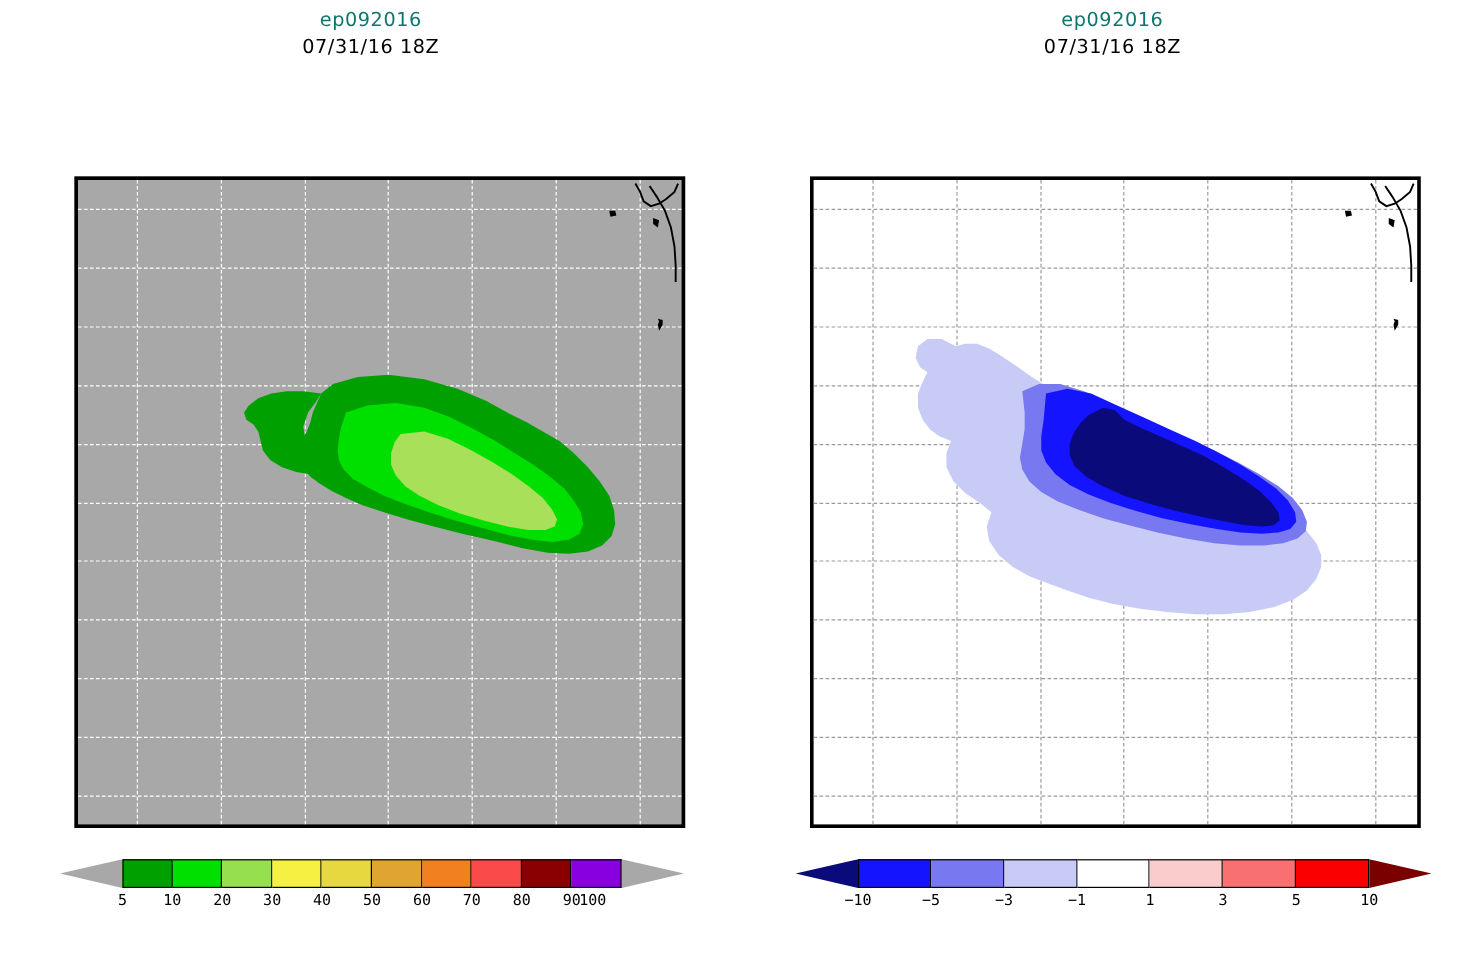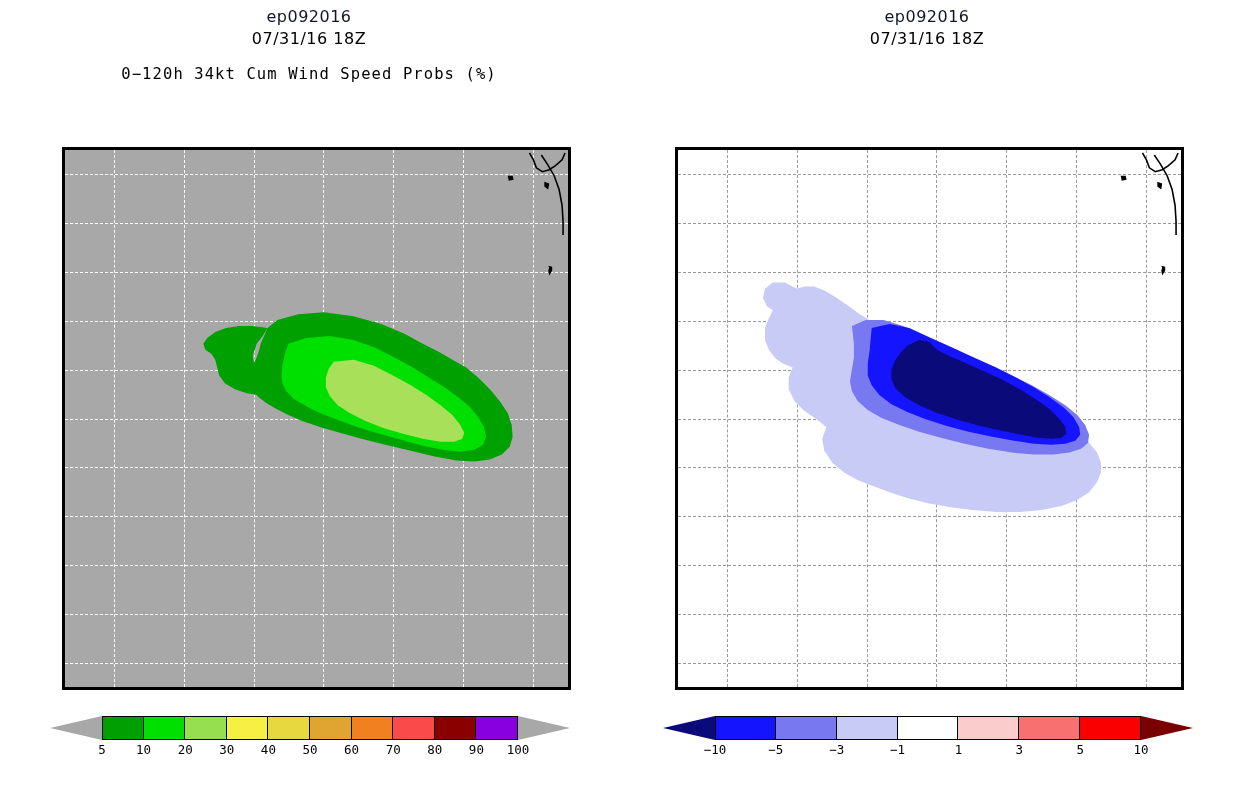--- a/index.html
+++ b/index.html
@@ -8,21 +8,21 @@
     background:#ffffff;
     font-family:"DejaVu Sans", sans-serif;
     overflow:hidden;
     position:relative;
   }
   .panel{position:absolute;top:0;width:618px;height:800px;}
   .panel-left{left:0;}
   .panel-right{left:618px;}
 
   .titles{position:absolute;left:0;width:618px;top:6px;text-align:center;}
-  .t-storm{font-size:16px;letter-spacing:0.5px;color:#0f172a;line-height:22px;}
+  .t-storm{font-size:16px;letter-spacing:0.5px;color:#0f766e;line-height:22px;}
   .t-date{font-size:16px;letter-spacing:0.5px;color:#000;line-height:22px;}
   .t-main{font-size:15.5px;letter-spacing:1.1px;color:#000;line-height:24px;margin-top:12px;font-family:"DejaVu Sans Mono", monospace;}
   .t-sub{font-size:15.5px;letter-spacing:1.1px;color:#000;line-height:22px;font-family:"DejaVu Sans Mono", monospace;}
 
   
   .map-frame{
     position:absolute;
     left:62px;top:147px;
     width:509px;height:543px;
     border:3px solid #000;
@@ -65,21 +65,20 @@
           font-size:12.5px;font-family:"DejaVu Sans Mono", monospace;color:#000;white-space:nowrap;}
 </style>
 </head>
 <body>
 
 <div class="panel panel-left">
 
   <div class="titles">
     <div class="t-storm">ep092016</div>
     <div class="t-date">07/31/16 18Z</div>
-    <div class="t-main">0−120h 34kt Cum Wind Speed Probs (%)</div>
   </div>
 
   <div class="map-frame map-left">
     <div class="plot-inner" id="grid-left">
         <div class="gl gl-h" style="top: 24.4091px;"></div>
         <div class="ytick" style="top: 24.4091px;">33N</div>
         <div class="gl gl-h" style="top: 73.2273px;"></div>
         <div class="ytick" style="top: 73.2273px;">30N</div>
         <div class="gl gl-h" style="top: 122.045px;"></div>
         <div class="ytick" style="top: 122.045px;">27N</div>
@@ -171,21 +170,21 @@
         <div class="cb-lab" style="left: 52px;">5</div>
         <div class="cb-lab" style="left: 93.6px;">10</div>
         <div class="cb-lab" style="left: 135.2px;">20</div>
         <div class="cb-lab" style="left: 176.8px;">30</div>
         <div class="cb-lab" style="left: 218.4px;">40</div>
         <div class="cb-lab" style="left: 260px;">50</div>
         <div class="cb-lab" style="left: 301.6px;">60</div>
         <div class="cb-lab" style="left: 343.2px;">70</div>
         <div class="cb-lab" style="left: 384.8px;">80</div>
         <div class="cb-lab" style="left: 426.4px;">90</div>
-        <div class="cb-lab" style="left: 468px;">100</div>
+        <div class="cb-lab" style="left: 444px;">100</div>
       </div>
   </div>
 </div>
 
 <div class="panel panel-right">
 
   <div class="titles">
     <div class="t-storm">ep092016</div>
     <div class="t-date">07/31/16 18Z</div>
   </div>

